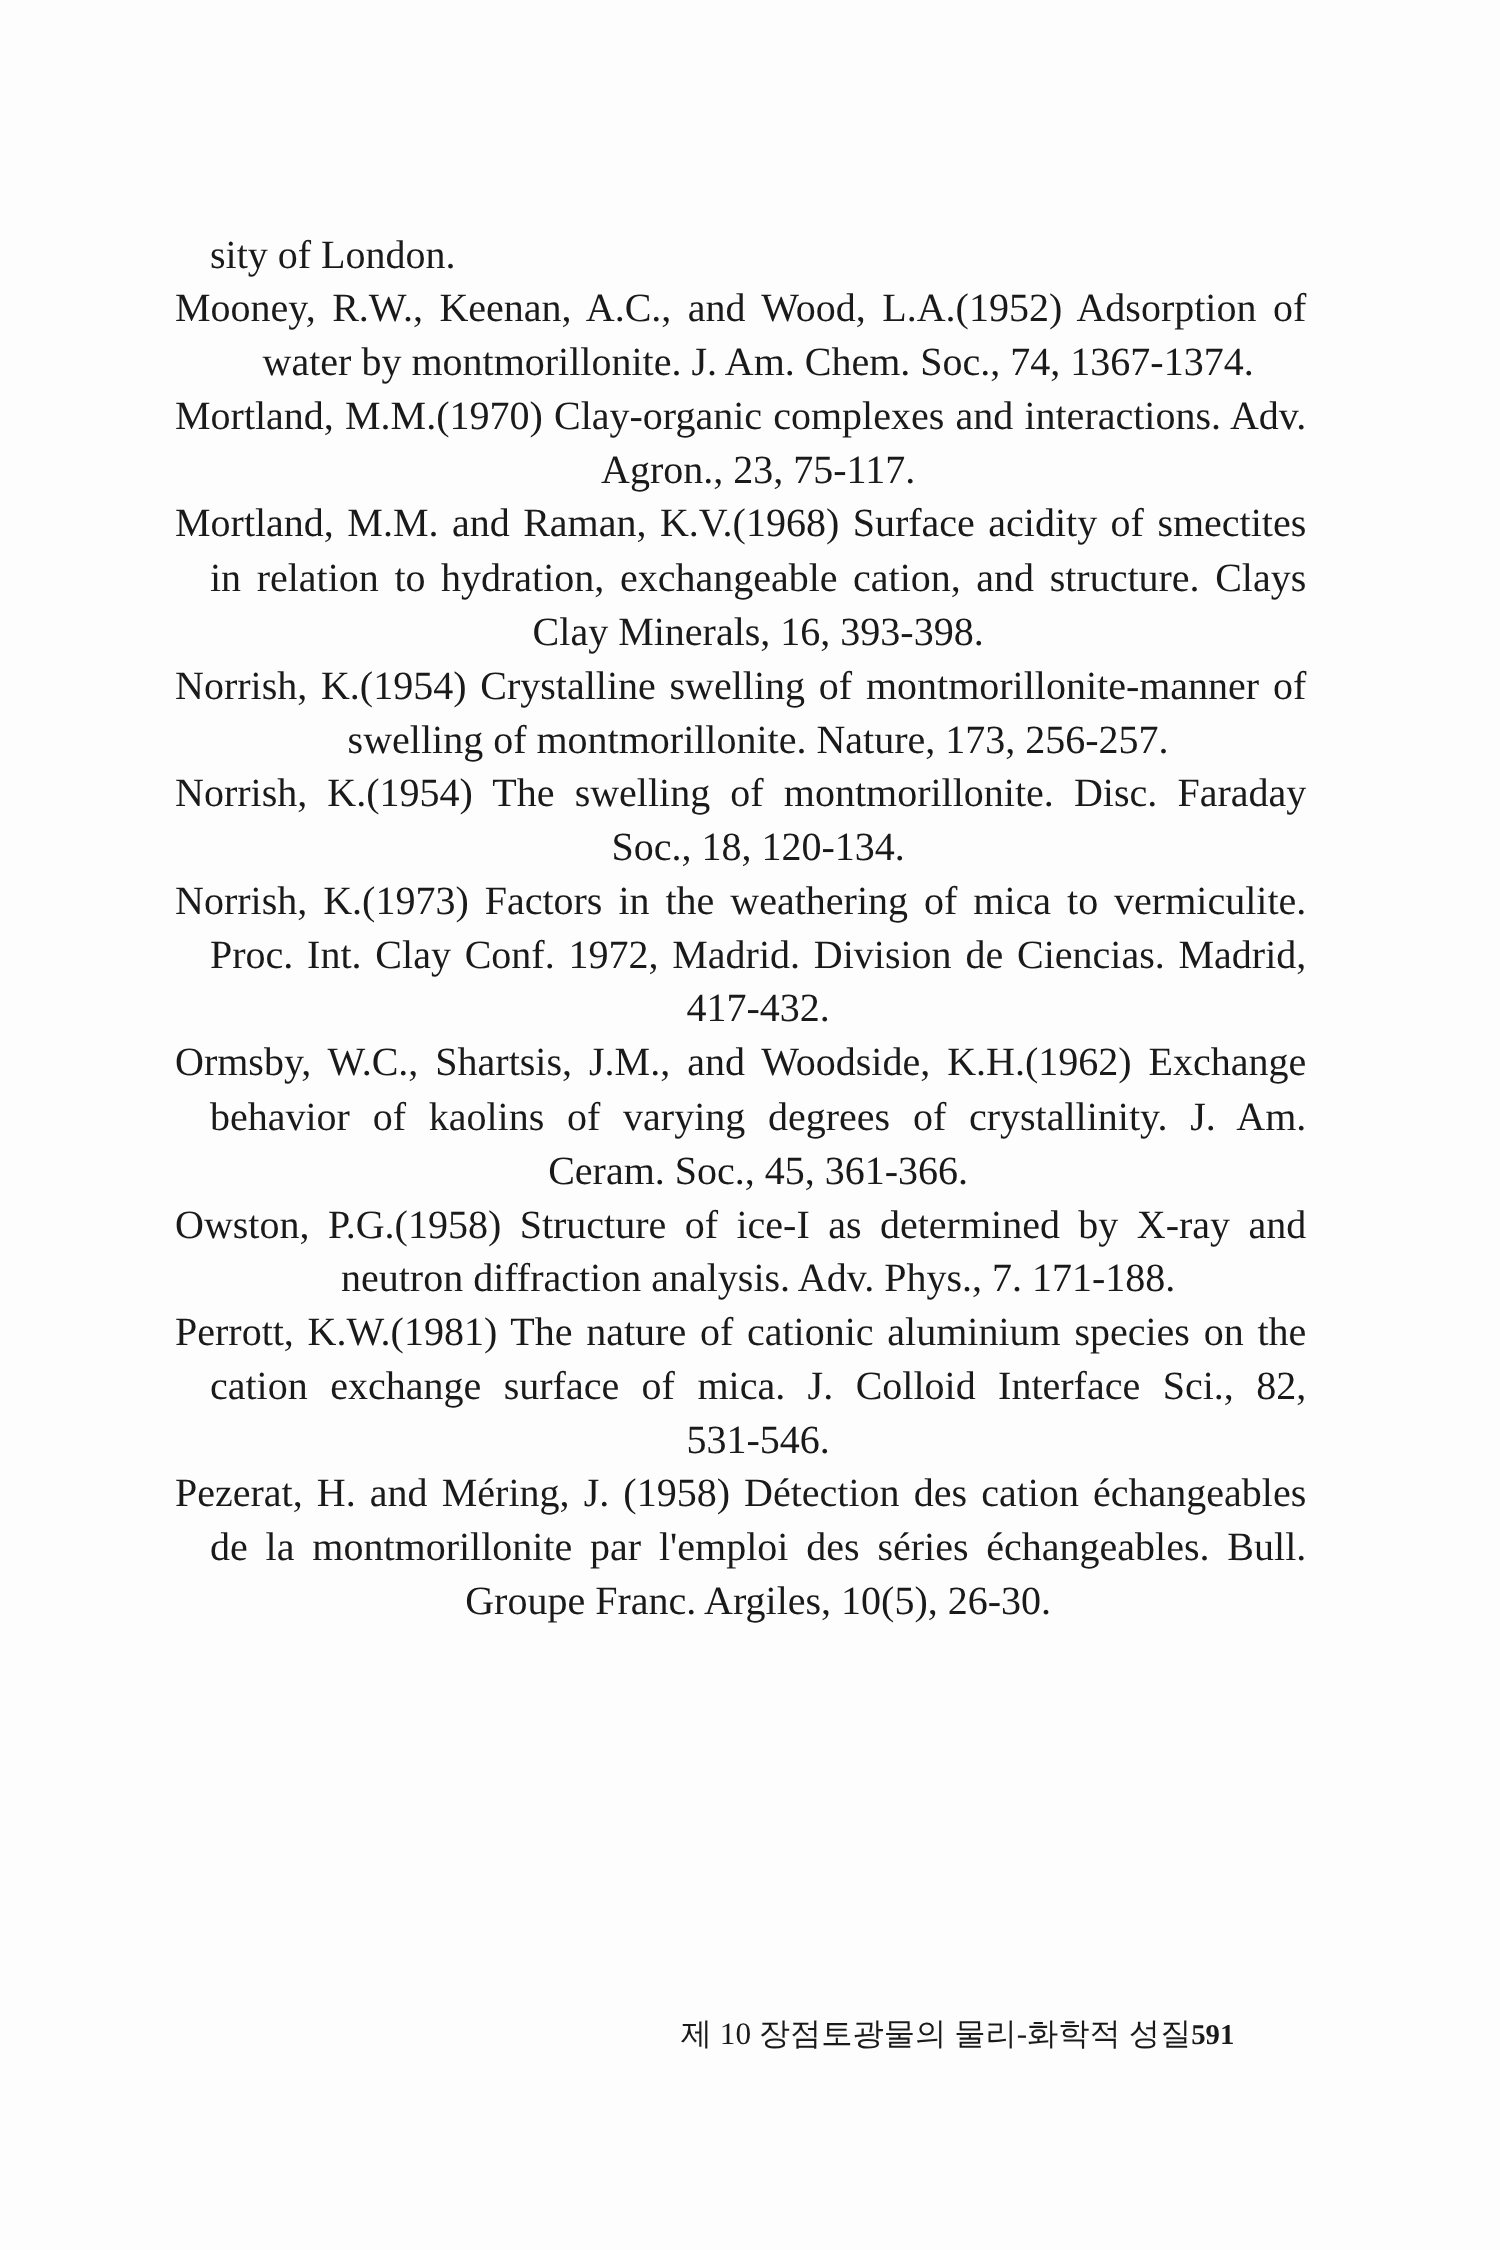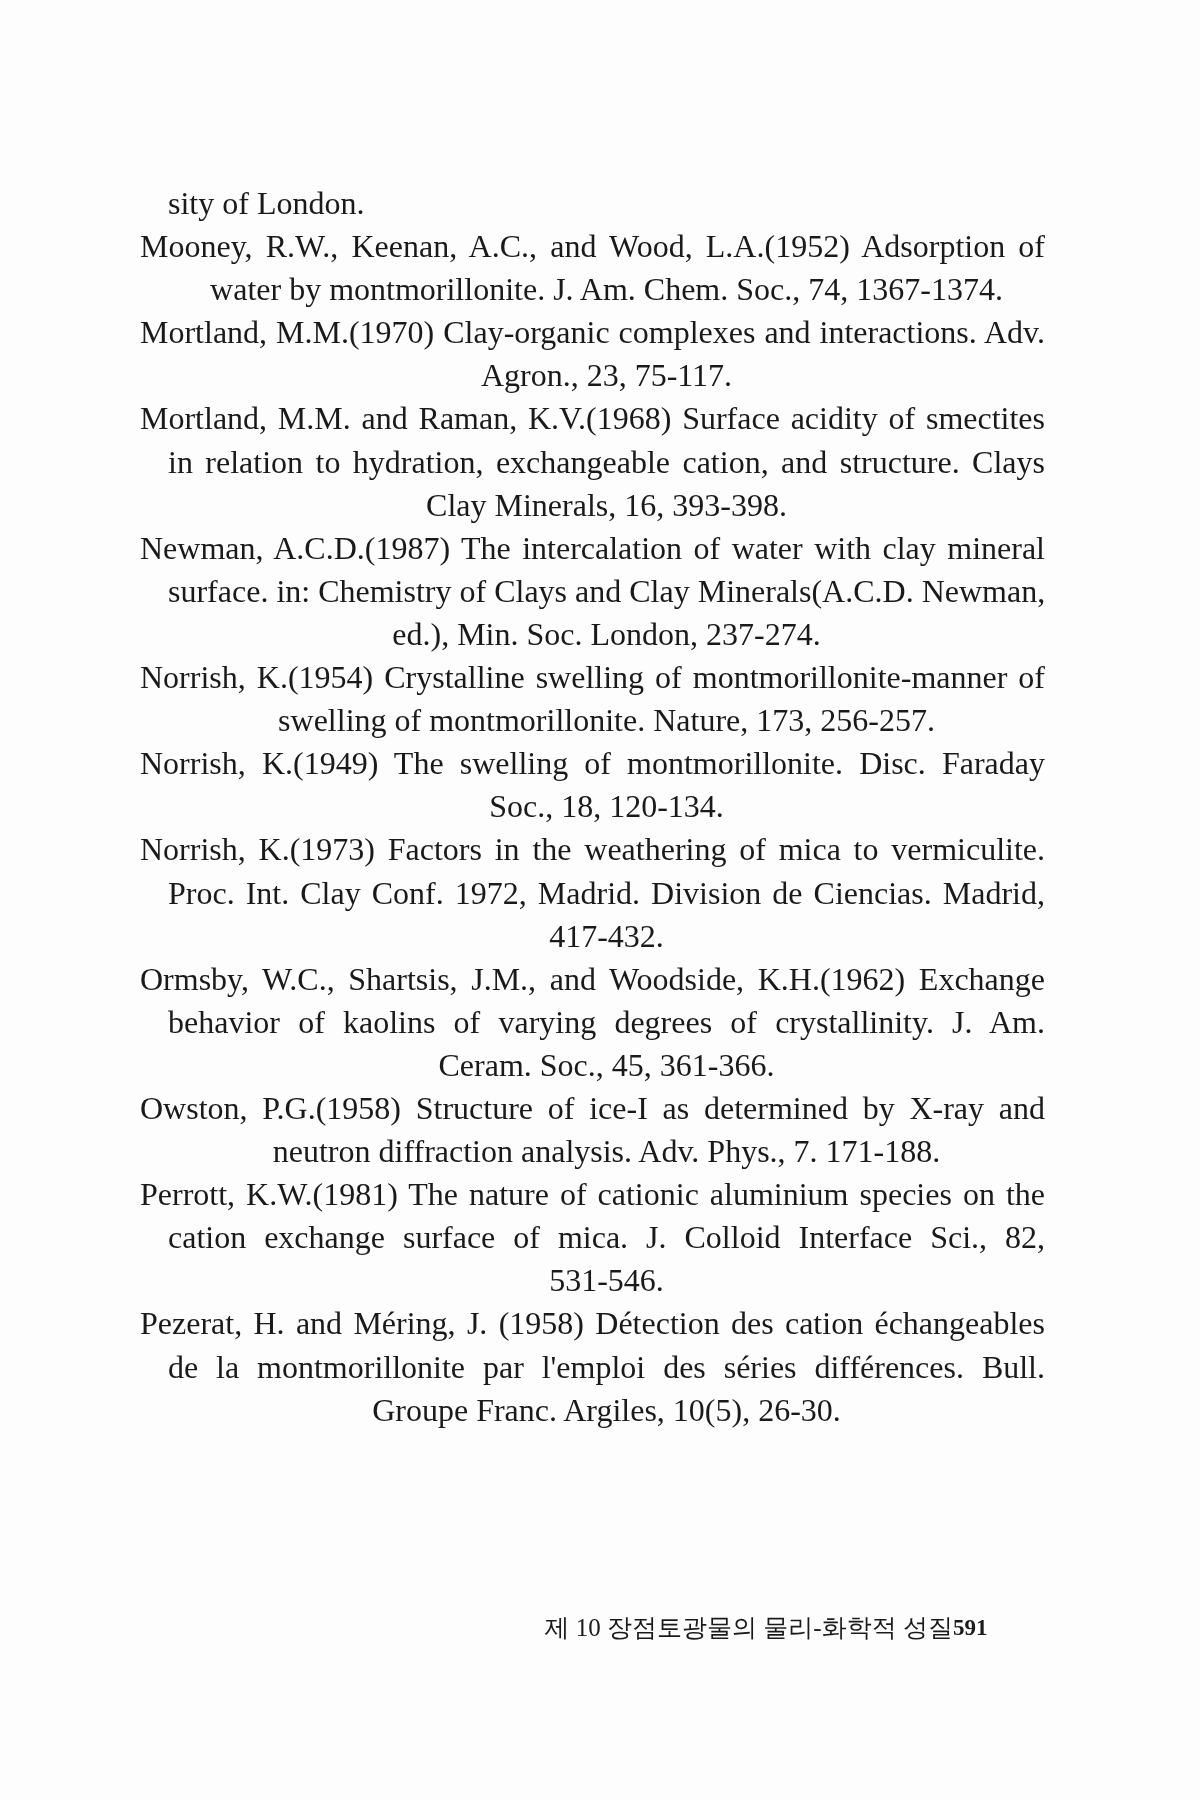--- a/index.html
+++ b/index.html
@@ -30,30 +30,25 @@
       <div class="ref">
         <div class="line first justify">Mortland, M.M.(1970) Clay-organic complexes and interactions. Adv.</div>
         <div class="line">Agron., 23, 75-117.</div>
       </div>
       <div class="ref">
         <div class="line first justify">Mortland, M.M. and Raman, K.V.(1968) Surface acidity of smectites</div>
         <div class="line justify">in relation to hydration, exchangeable cation, and structure. Clays</div>
         <div class="line">Clay Minerals, 16, 393-398.</div>
       </div>
       <div class="ref">
-        <div class="line first justify">Newman, A.C.D.(1987) The intercalation of water with clay mineral</div>
-        <div class="line justify">surface. in: Chemistry of Clays and Clay Minerals(A.C.D. Newman,</div>
-        <div class="line">ed.), Min. Soc. London, 237-274.</div>
-      </div>
-      <div class="ref">
         <div class="line first justify">Norrish, K.(1954) Crystalline swelling of montmorillonite-manner of</div>
         <div class="line">swelling of montmorillonite. Nature, 173, 256-257.</div>
       </div>
       <div class="ref">
-        <div class="line first justify">Norrish, K.(1949) The swelling of montmorillonite. Disc. Faraday</div>
+        <div class="line first justify">Norrish, K.(1954) The swelling of montmorillonite. Disc. Faraday</div>
         <div class="line">Soc., 18, 120-134.</div>
       </div>
       <div class="ref">
         <div class="line first justify">Norrish, K.(1973) Factors in the weathering of mica to vermiculite.</div>
         <div class="line justify">Proc. Int. Clay Conf. 1972, Madrid. Division de Ciencias. Madrid,</div>
         <div class="line">417-432.</div>
       </div>
       <div class="ref">
         <div class="line first justify">Ormsby, W.C., Shartsis, J.M., and Woodside, K.H.(1962) Exchange</div>
         <div class="line justify">behavior of kaolins of varying degrees of crystallinity. J. Am.</div>
@@ -63,21 +58,21 @@
         <div class="line first justify">Owston, P.G.(1958) Structure of ice-I as determined by X-ray and</div>
         <div class="line">neutron diffraction analysis. Adv. Phys., 7. 171-188.</div>
       </div>
       <div class="ref">
         <div class="line first justify">Perrott, K.W.(1981) The nature of cationic aluminium species on the</div>
         <div class="line justify">cation exchange surface of mica. J. Colloid Interface Sci., 82,</div>
         <div class="line">531-546.</div>
       </div>
       <div class="ref">
         <div class="line first justify">Pezerat, H. and Méring, J. (1958) Détection des cation échangeables</div>
-        <div class="line justify">de la montmorillonite par l'emploi des séries différences. Bull.</div>
+        <div class="line justify">de la montmorillonite par l'emploi des séries échangeables. Bull.</div>
         <div class="line">Groupe Franc. Argiles, 10(5), 26-30.</div>
       </div>
     </div>
 </div>
 
 <div class="footer">
   <span>제 10 장</span>
   <span>점토광물의 물리-화학적 성질</span>
   <span class="num">591</span>
 </div>

